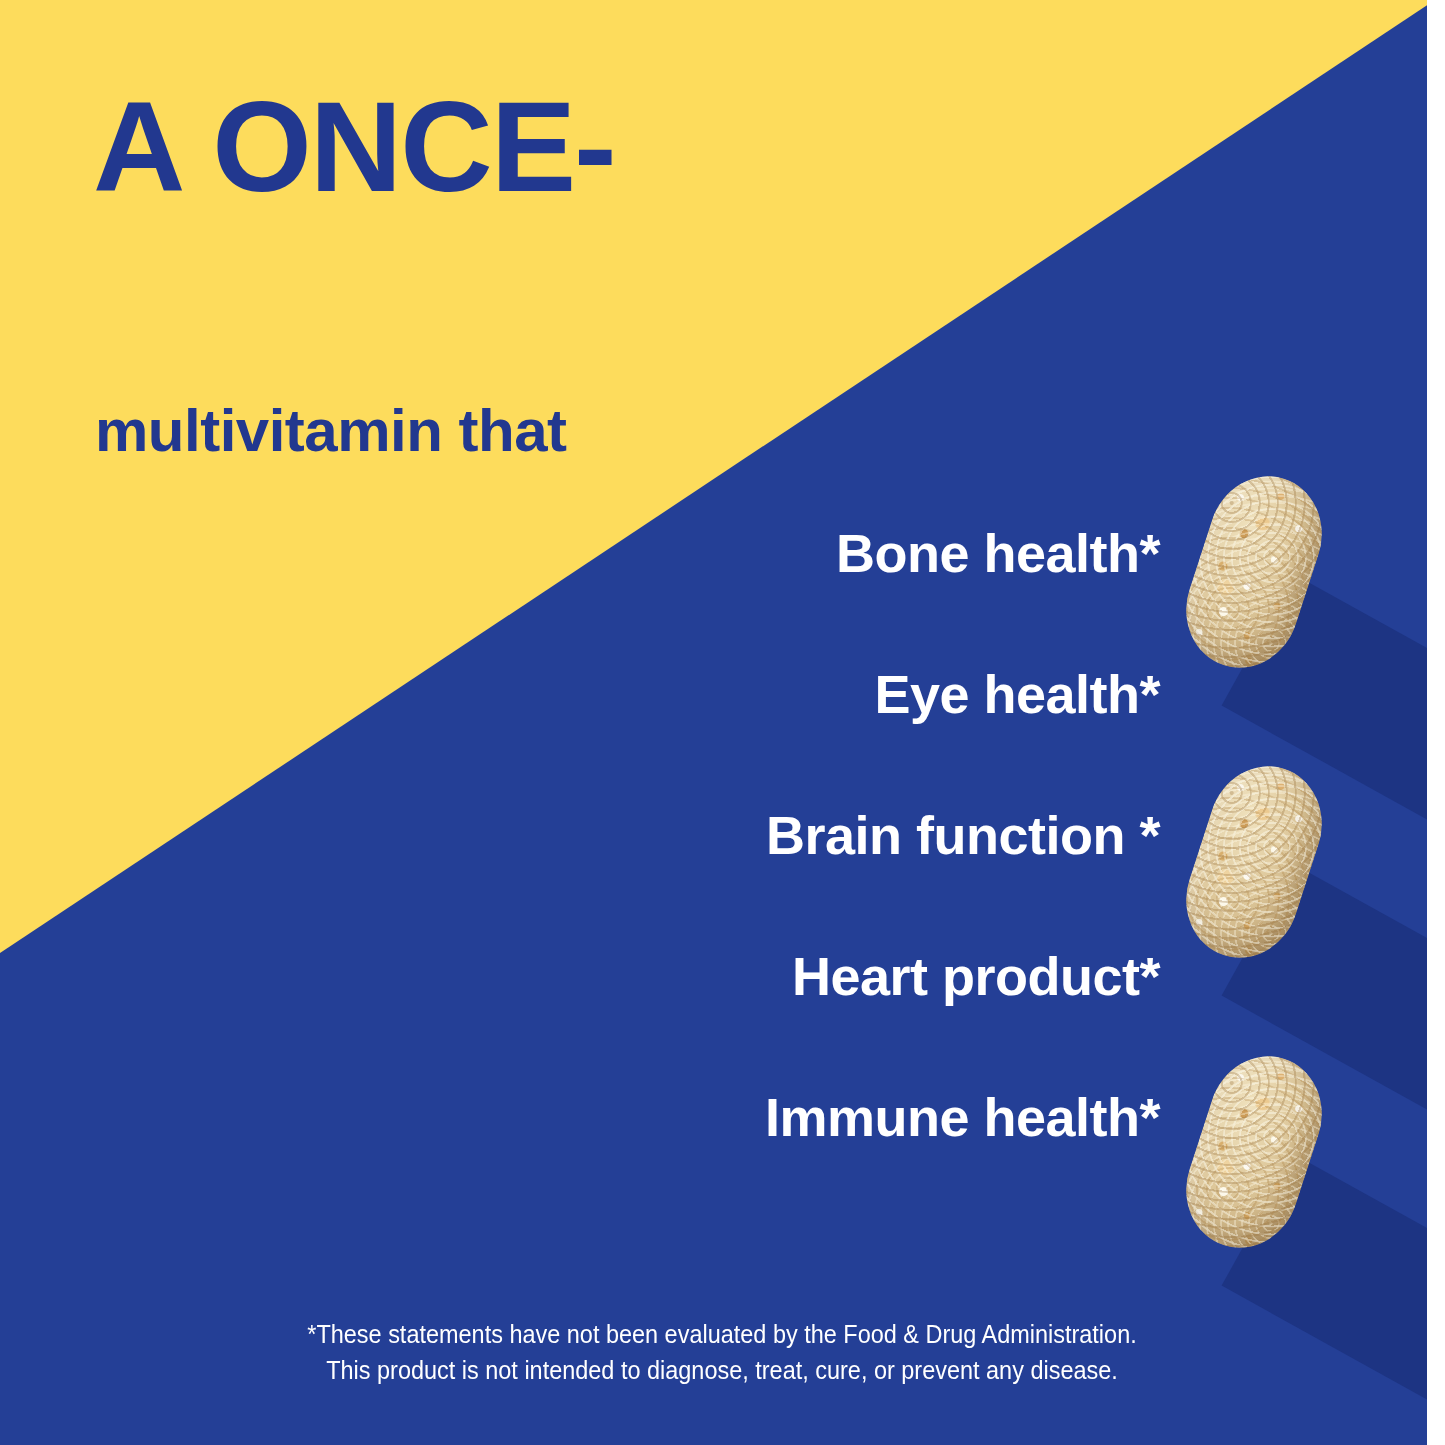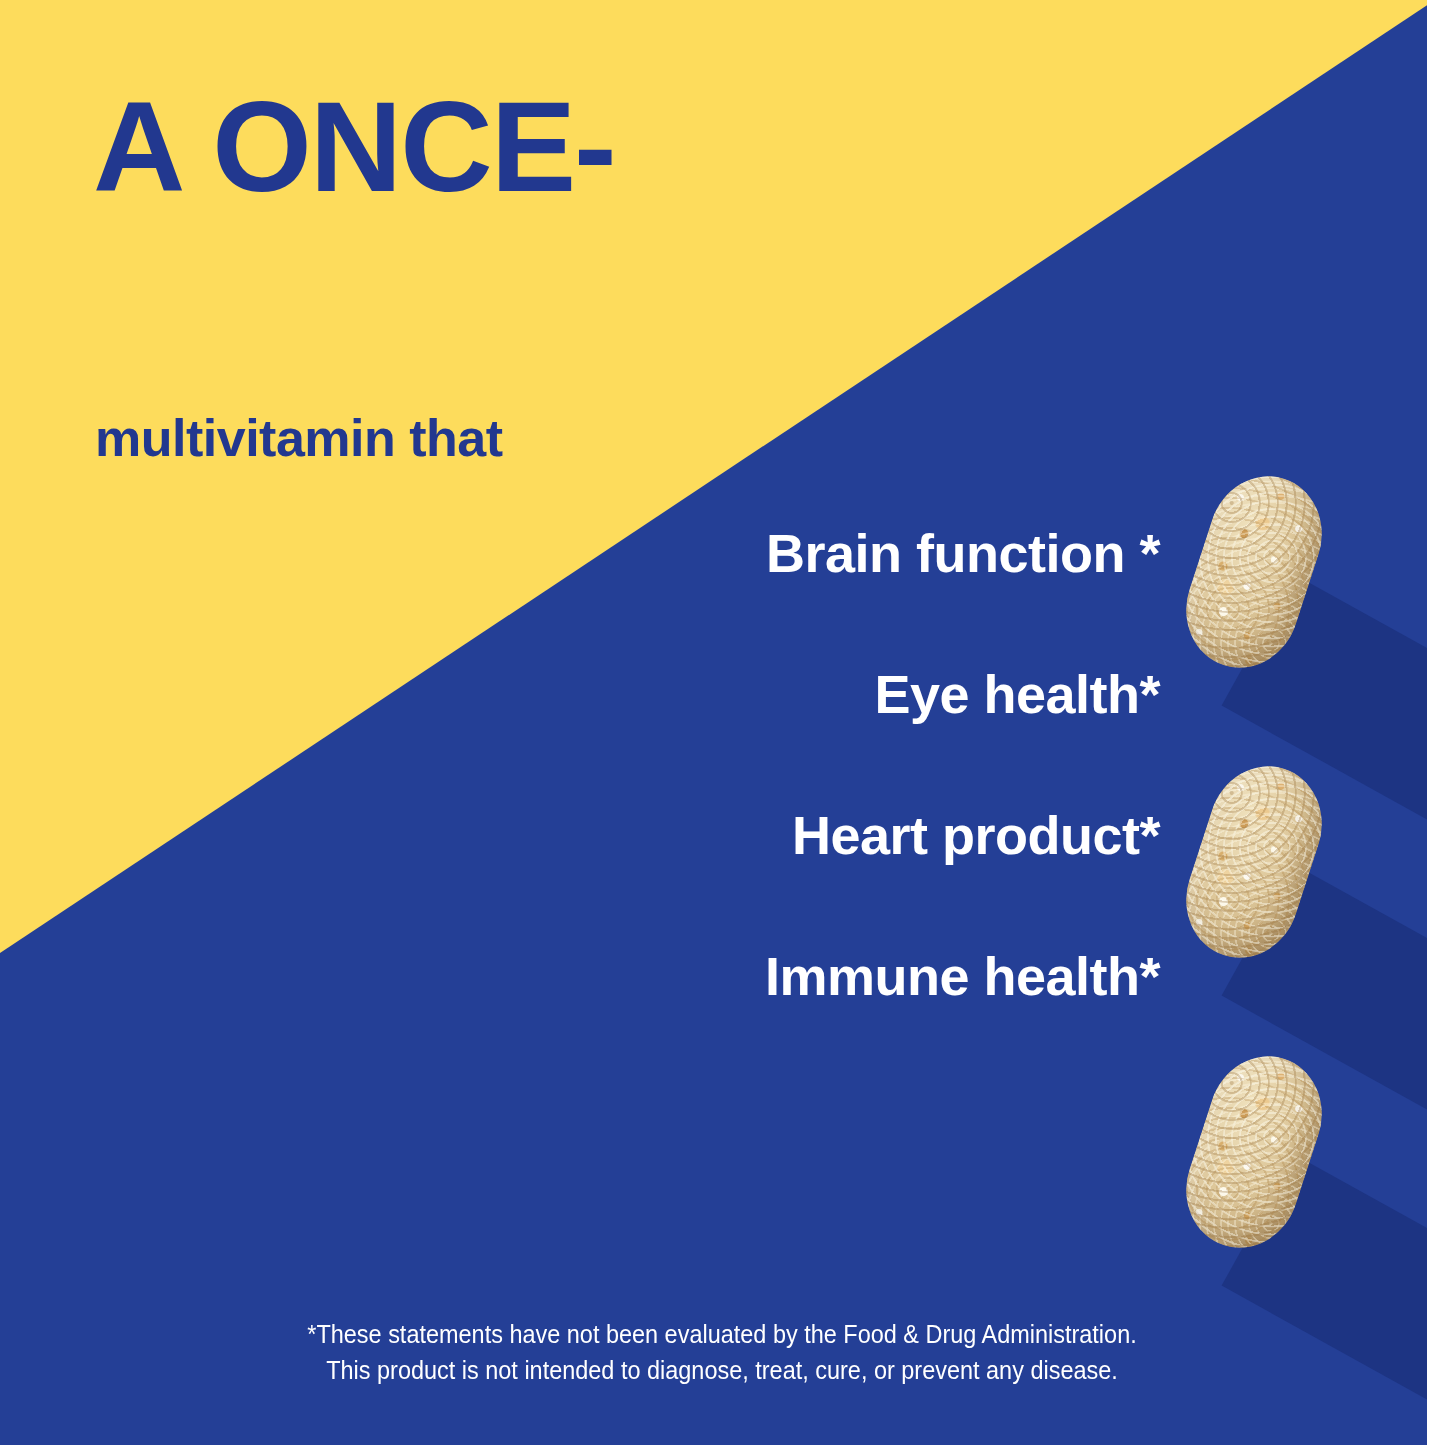--- a/index.html
+++ b/index.html
@@ -99,24 +99,23 @@
     line-height: 0.95;
     letter-spacing: -2px;
   }
   .subhead {
     position: absolute;
     left: 95px;
     top: 396px;
     width: 620px;
     color: #22388f;
     font-weight: 700;
-    font-size: 52px;
+    font-size: 60px;
     line-height: 1.18;
     letter-spacing: -0.5px;
-    margin-top: 12px;
   }
 
   
   .benefits {
     position: absolute;
     left: 520px;
     top: 526px;
     width: 640px;
     text-align: right;
   }
@@ -176,22 +175,23 @@
 
   <div class="headline">
     <div>A ONCE-</div>
   </div>
 
   <div class="subhead">
     <div>multivitamin that</div>
   </div>
 
   <div class="benefits">
+    <div class="benefit">Bone health*</div>
+    <div class="benefit">Eye health*</div>
     <div class="benefit">Brain function *</div>
-    <div class="benefit">Eye health*</div>
     <div class="benefit">Heart product*</div>
     <div class="benefit">Immune health*</div>
   </div>
 
   <div class="disclaimer">
     <span class="disclaimer-line">*These statements have not been evaluated by the Food &amp; Drug Administration.</span>
     <span class="disclaimer-line">This product is not intended to diagnose, treat, cure, or prevent any disease.</span>
   </div>
 
 </div>

